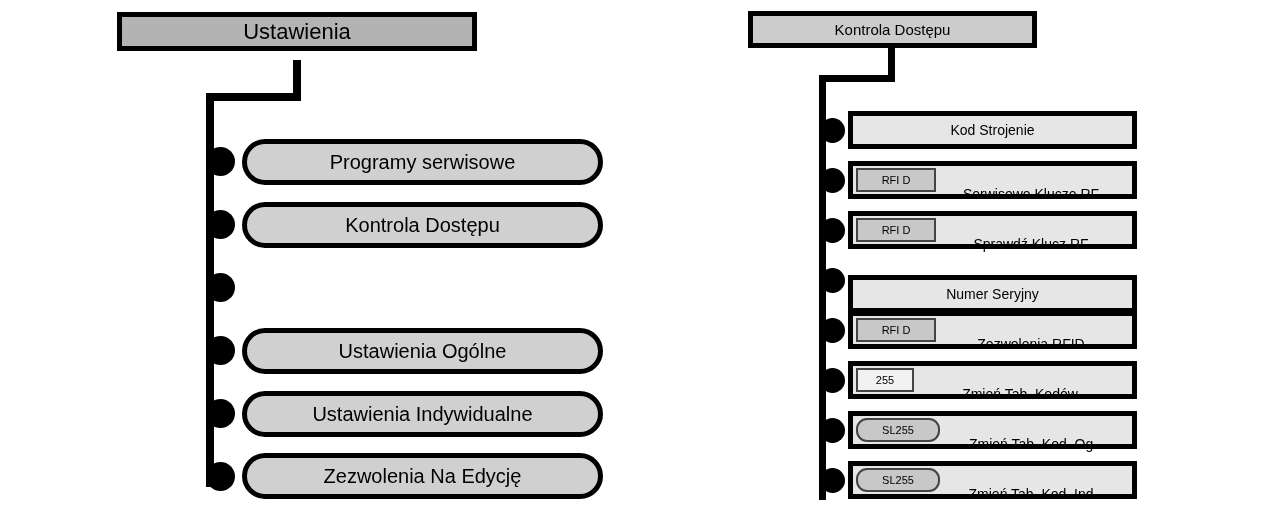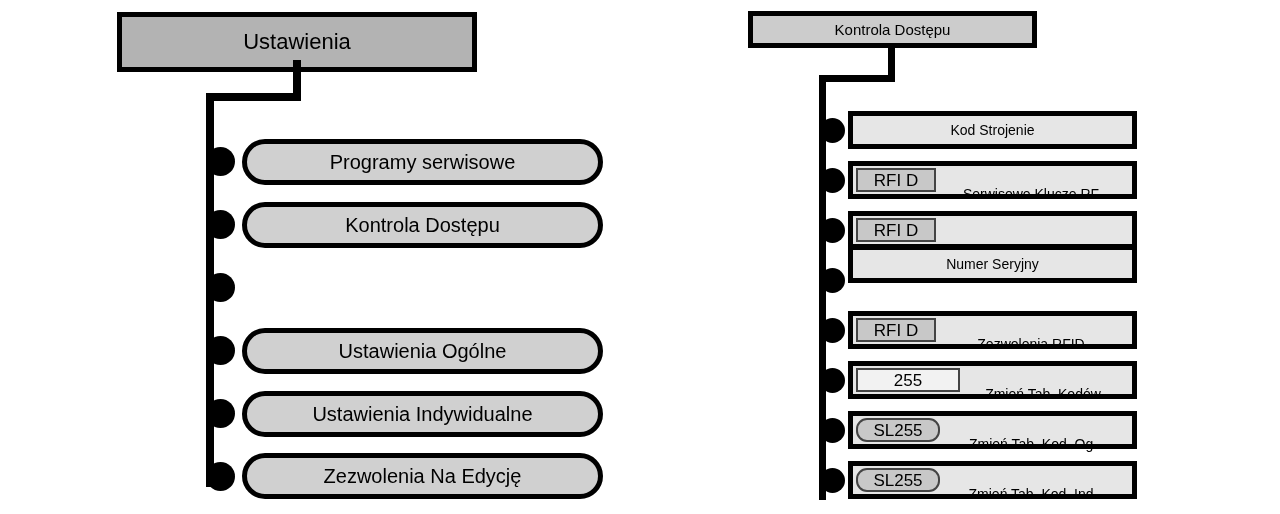--- a/index.html
+++ b/index.html
@@ -39,21 +39,21 @@
     font-family:"Liberation Sans",sans-serif;
   }
 
   .bullet{
     position:absolute;border-radius:50%;background:#000;
   }
   .line-v,.line-h{position:absolute;background:#000;}
 
   
   #left .title-box{
-    left:117px;top:12px;width:360px;height:60px;
+    left:117px;top:12px;width:360px;height:39px;
     background:#b3b3b3;font-size:22px;
   }
   #left .node{
     left:242px;width:361px;height:46px;
     background:#d0d0d0;font-size:20px;border-radius:23px;
   }
   #left .spine{left:206px;width:8px;}
   #left .drop{left:293px;width:8px;}
   #left .elbow{height:8px;}
   #left .bullet{width:29px;height:29px;left:206px;}
@@ -66,24 +66,24 @@
   #right .node{
     left:848px;width:289px;height:38px;
     background:#e6e6e6;font-size:14px;
   }
   #right .spine{left:819px;width:7px;}
   #right .drop{left:888px;width:7px;}
   #right .elbow{height:7px;}
   #right .bullet{width:25px;height:25px;left:820px;}
 
   #right .badge{
-    height:24px;margin-left:3px;font-size:17px;
+    height:24px;margin-left:3px;font-size:11px;
   }
   #right .badge.badge-rfid{background:#c8c8c8;width:80px;}
-  #right .badge.badge-num{background:#f2f2f2;width:104px;}
+  #right .badge.badge-num{background:#f2f2f2;width:58px;}
   #right .badge.badge-sl{background:#c8c8c8;width:84px;border-radius:11px;}
   #right .node.with-badge .node-label{padding-right:6px;}
 </style>
 </head>
 <body>
 
 <div class="canvas">
 
   <div class="tree" id="left">
 
@@ -140,24 +140,25 @@
 
     <div class="bullet" style="top:168px;"></div>
     <div class="node with-badge" style="top:161px;">
       <span class="badge badge-rfid">RFI D</span>
       <span class="node-label">Serwisowe Klucze RF</span>
     </div>
 
     <div class="bullet" style="top:218px;"></div>
     <div class="node with-badge" style="top:211px;">
       <span class="badge badge-rfid">RFI D</span>
+      <span class="node-label">Sprawdź Klucz RF</span>
     </div>
 
     <div class="bullet" style="top:268px;"></div>
-    <div class="node" style="top:245px;">
+    <div class="node" style="top:275px;">
       <span class="node-label">Numer Seryjny</span>
     </div>
 
     <div class="bullet" style="top:318px;"></div>
     <div class="node with-badge" style="top:311px;">
       <span class="badge badge-rfid">RFI D</span>
       <span class="node-label">Zezwolenia RFID</span>
     </div>
 
     <div class="bullet" style="top:368px;"></div>

